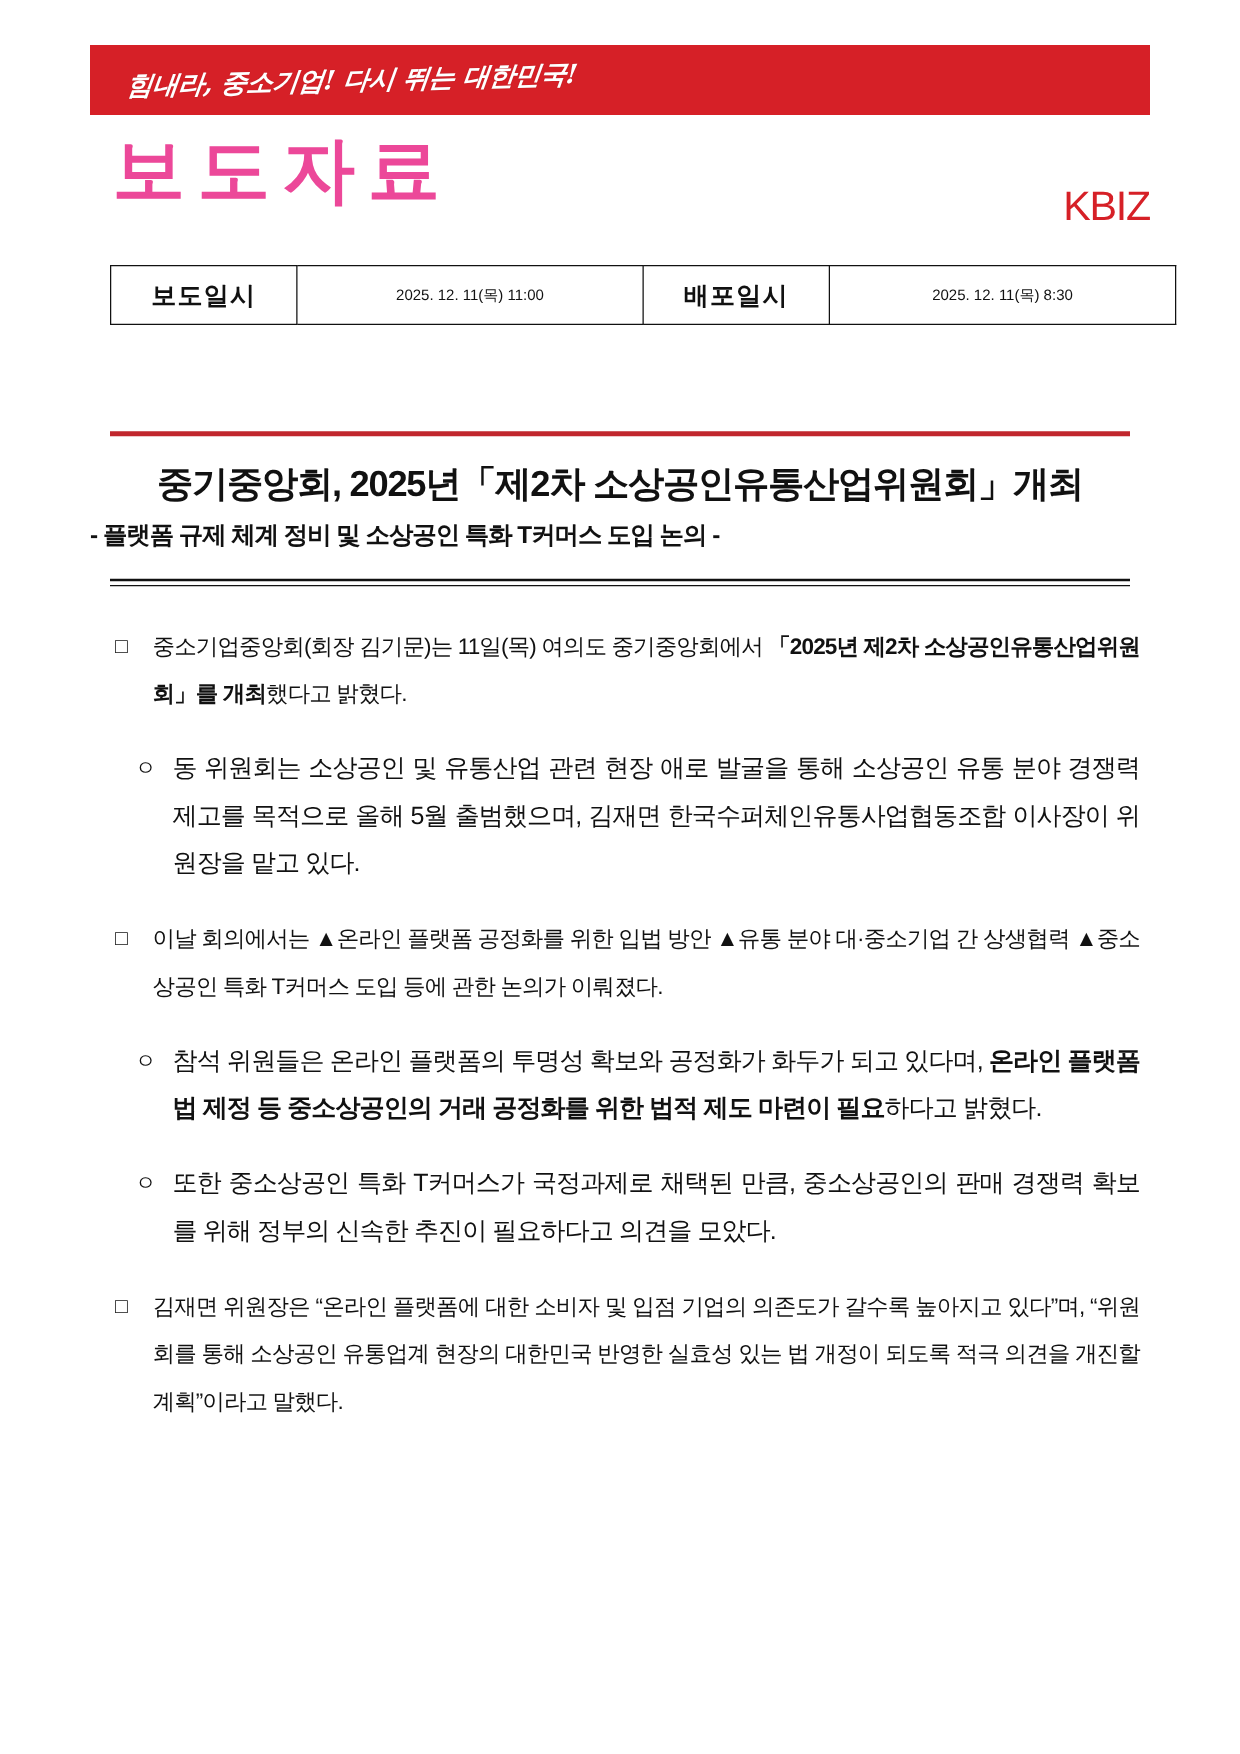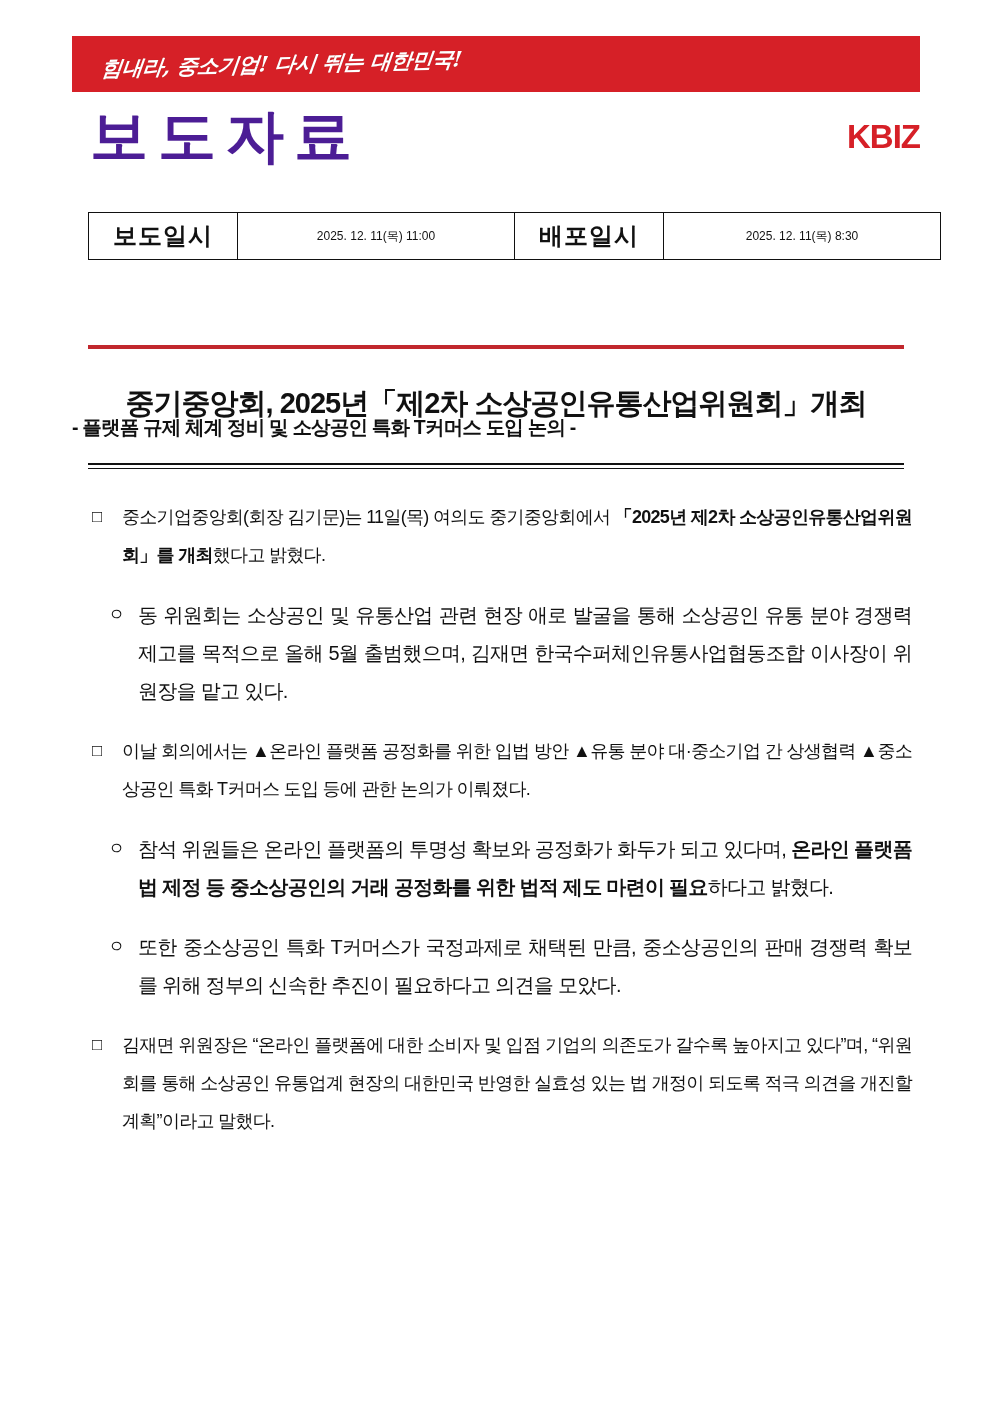--- a/index.html
+++ b/index.html
@@ -56,36 +56,37 @@
     height: 92px;
   }
   .doc-type {
     position: absolute;
     left: 18px;
     top: 2px;
     font-family: "Liberation Sans", sans-serif;
     font-weight: bold;
     font-size: 58px;
     letter-spacing: 10px;
-    color: #4c1d95;
+    color: #ec4899;
   }
   .kbiz-logo {
     position: absolute;
     right: 0px;
     top: 22px;
     display: flex;
     align-items: center;
     white-space: nowrap;
   }
   .kbiz-mark {
     font-family: "Liberation Sans", sans-serif;
-    font-weight: bold;
+    font-weight: normal;
     font-size: 33px;
     color: #d62027;
     letter-spacing: -1px;
+    margin-top: 28px;
   }
   .kbiz-name {
     font-family: "Liberation Sans", sans-serif;
     font-weight: bold;
     font-size: 31px;
     color: #1a1a1a;
     margin-left: 10px;
     letter-spacing: -1.5px;
   }
 
@@ -104,21 +105,21 @@
     text-align: center;
     vertical-align: middle;
     font-family: "Liberation Sans", sans-serif;
     font-size: 12px;
     color: #111;
     padding: 0 4px;
   }
   .info-table td.label {
     font-weight: bold;
     letter-spacing: 1px;
-    font-size: 24px;
+    font-size: 20px;
   }
   .lbl-wide {
     letter-spacing: 12px;
     padding-left: 12px;
   }
 
   
   .rule-top {
     position: absolute;
     left: 88px;
@@ -134,21 +135,21 @@
     width: 816px;
     border-top: 2px solid #111;
     border-bottom: 1px solid #111;
     height: 3px;
   }
 
   
   .title {
     position: absolute;
     left: 72px;
-    top: 384px;
+    top: 368px;
     width: 848px;
     text-align: center;
     font-family: "Liberation Sans", sans-serif;
     font-weight: bold;
     font-size: 29px;
     letter-spacing: -1px;
     color: #111;
   }
   .subtitle {
     position: absolute;

